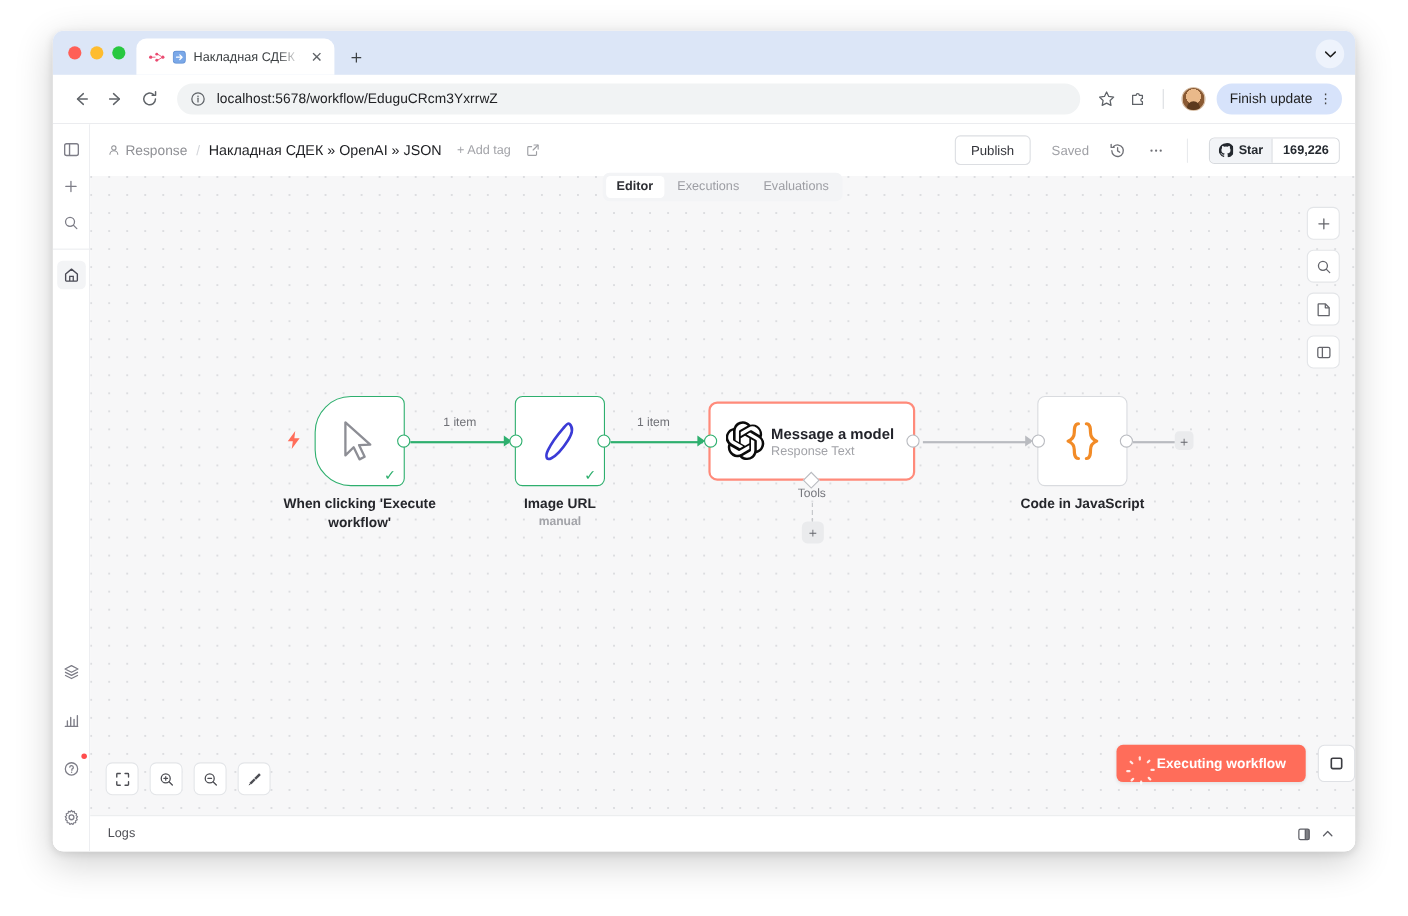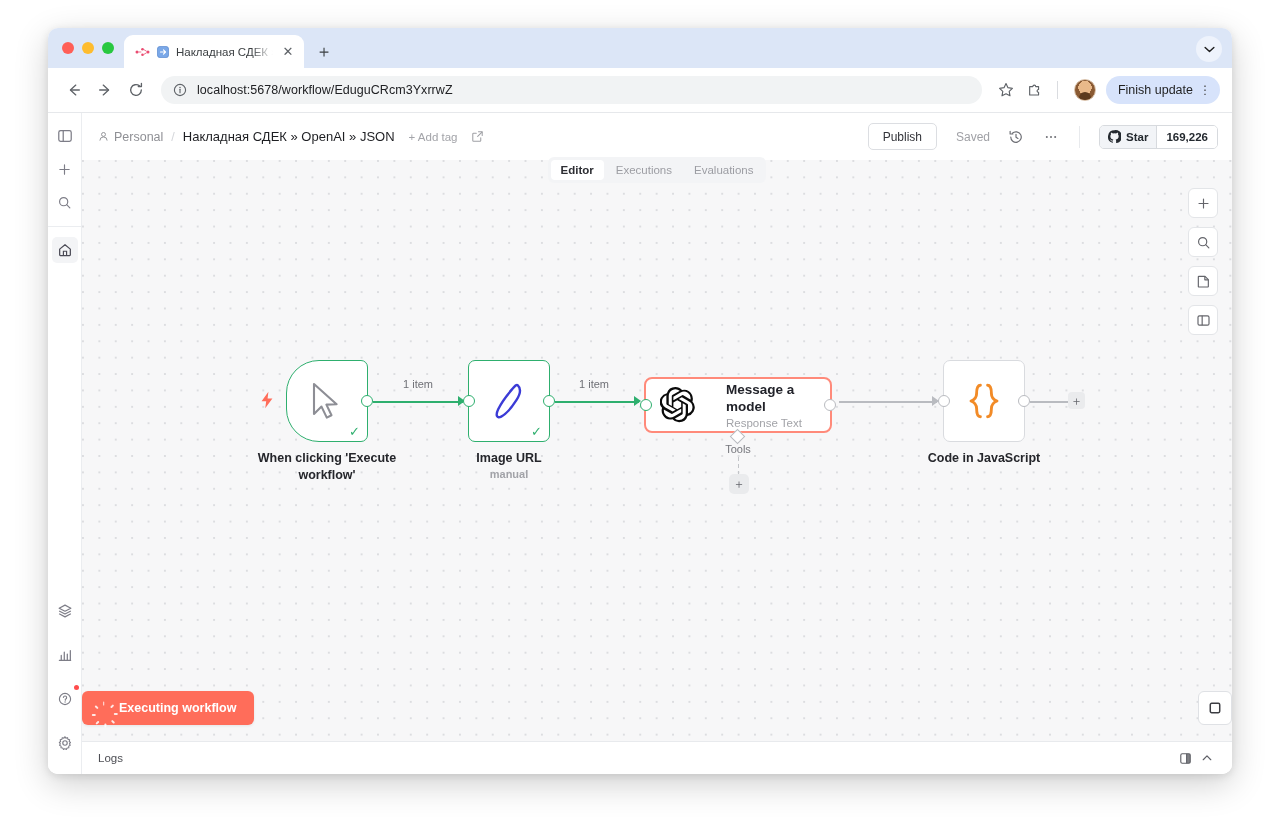--- a/index.html
+++ b/index.html
@@ -294,23 +294,23 @@
     background: #fff;
     border: 1px solid #e3e5e8;
     border-radius: 6px;
     display: flex; align-items: center; justify-content: center;
     color: #4c4d53;
   }
 
   
   #exec-bar {
     position: absolute;
-    left: 0; right: 0; bottom: 16px;
-    display: flex; justify-content: space-between; align-items: center;
-    gap: 1px;
+    left: 0; right: 0; bottom: 30px;
+    display: flex; justify-content: flex-end; align-items: center;
+    gap: 11px;
     z-index: 4;
     pointer-events: none;
   }
   #exec-btn {
     pointer-events: auto;
     height: 34px;
     background: #ff6d5a;
     color: #fff;
     border-radius: 6px;
     display: flex; align-items: center; gap: 9px;
@@ -373,28 +373,27 @@
     left: 50%; transform: translateX(-50%);
     top: 108px;
     width: 190px;
     text-align: center;
     font-size: 11px;
     color: #a2a3a8;
     font-weight: 700;
   }
   
   .node-box.wide {
-    width: 188px; height: 56px;
+    width: 188px; height: 72px;
     border-radius: 8px;
     border: 2px solid #ff8a7a;
     display: flex; flex-direction: row; align-items: center;
     justify-content: flex-start;
     padding: 0 14px;
-    gap: 28px;
-    margin-top: 12px;
+    gap: 3px;
   }
   .wide-text { display: flex; flex-direction: column; gap: 2px; min-width: 0; }
   .wide-title { font-size: 13.5px; font-weight: 700; color: #22232a; line-height: 17px; }
   .wide-sub { font-size: 11.5px; color: #a2a3a8; }
 
   
   .endpoint {
     position: absolute;
     width: 12px; height: 12px;
     border-radius: 50%;
@@ -646,21 +645,21 @@
 
       <div id="wf-header">
         <div id="breadcrumb">
           <span id="bc-personal">
             <span style="display:flex;">
               <svg width="11" height="11" viewBox="0 0 14 14">
                   <circle cx="7" cy="4.4" r="2.5" stroke="currentColor" stroke-width="1.2" fill="none"></circle>
                   <path d="M2.4 12.2 a4.6 4.6 0 0 1 9.2 0" stroke="currentColor" stroke-width="1.2" fill="none"></path>
                 </svg>
             </span>
-            <span>Personal</span>
+            <span>Response</span>
           </span>
           <span id="bc-slash">/</span>
           <span id="wf-title">Накладная СДЕК » OpenAI » JSON</span>
           <span id="add-tag">+ Add tag</span>
           <span id="share-icon">
             <svg width="13" height="13" viewBox="0 0 16 16">
                 <path d="M9.2 2.2 H13.8 V6.8" stroke="currentColor" stroke-width="1.3" fill="none" stroke-linecap="round" stroke-linejoin="round"></path>
                 <path d="M13.5 2.5 L8.2 7.8" stroke="currentColor" stroke-width="1.3" stroke-linecap="round"></path>
                 <path d="M12 9.6 V13 a.9 .9 0 0 1 -.9 .9 H3.1 a.9 .9 0 0 1 -.9 -.9 V5 a.9 .9 0 0 1 .9 -.9 H6.5" stroke="currentColor" stroke-width="1.3" fill="none" stroke-linecap="round" stroke-linejoin="round"></path>
               </svg>

